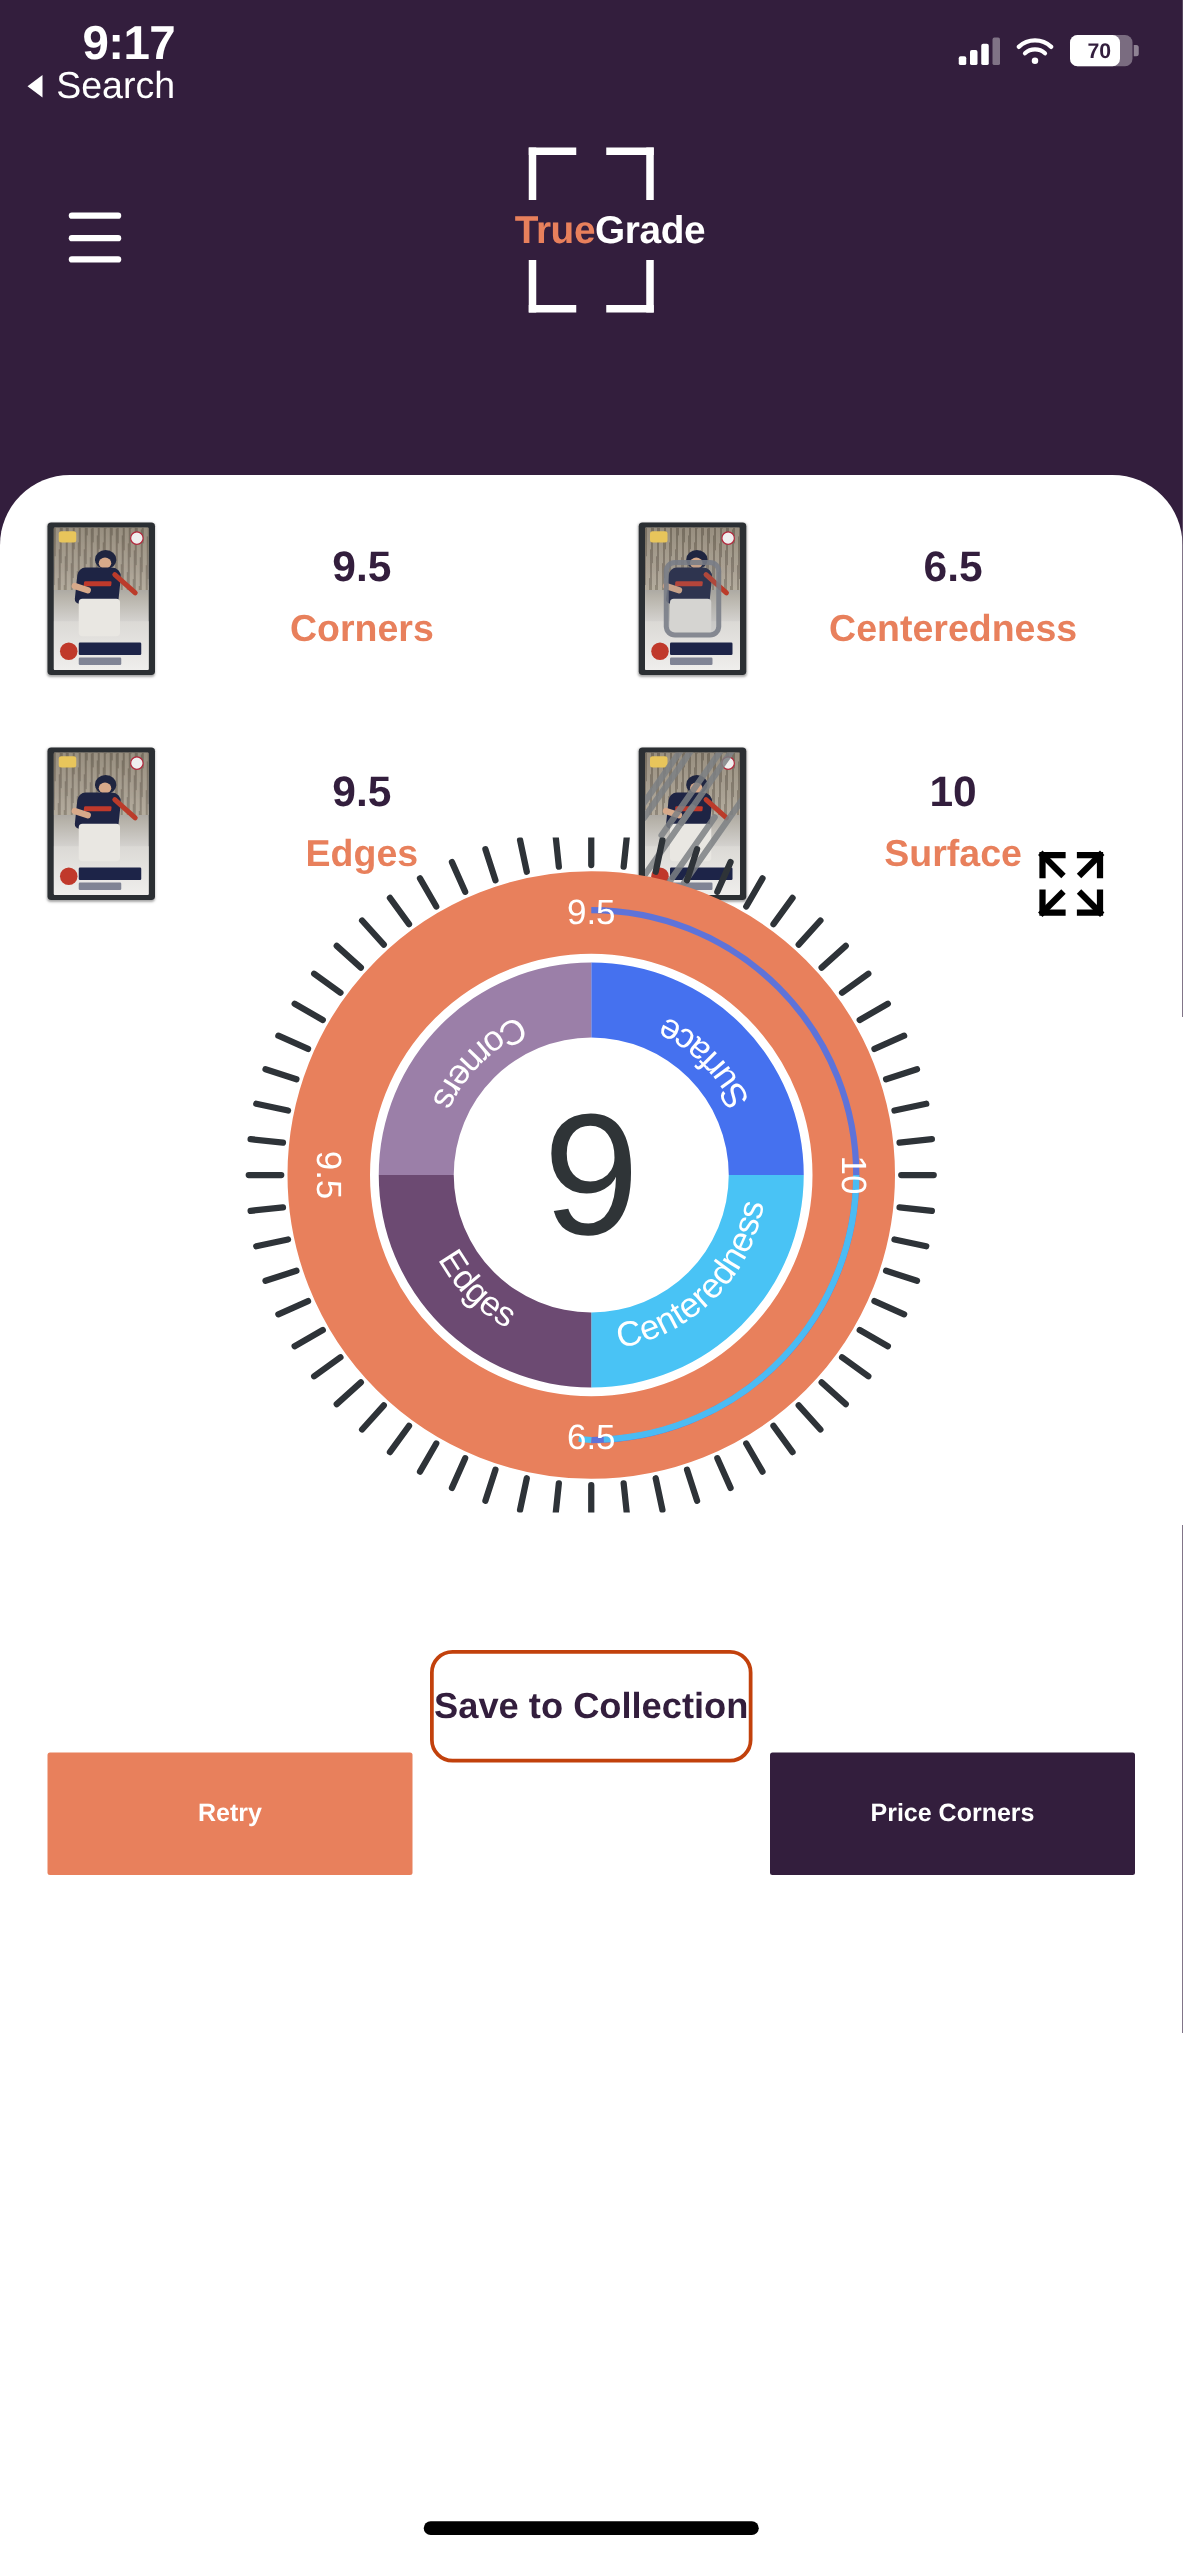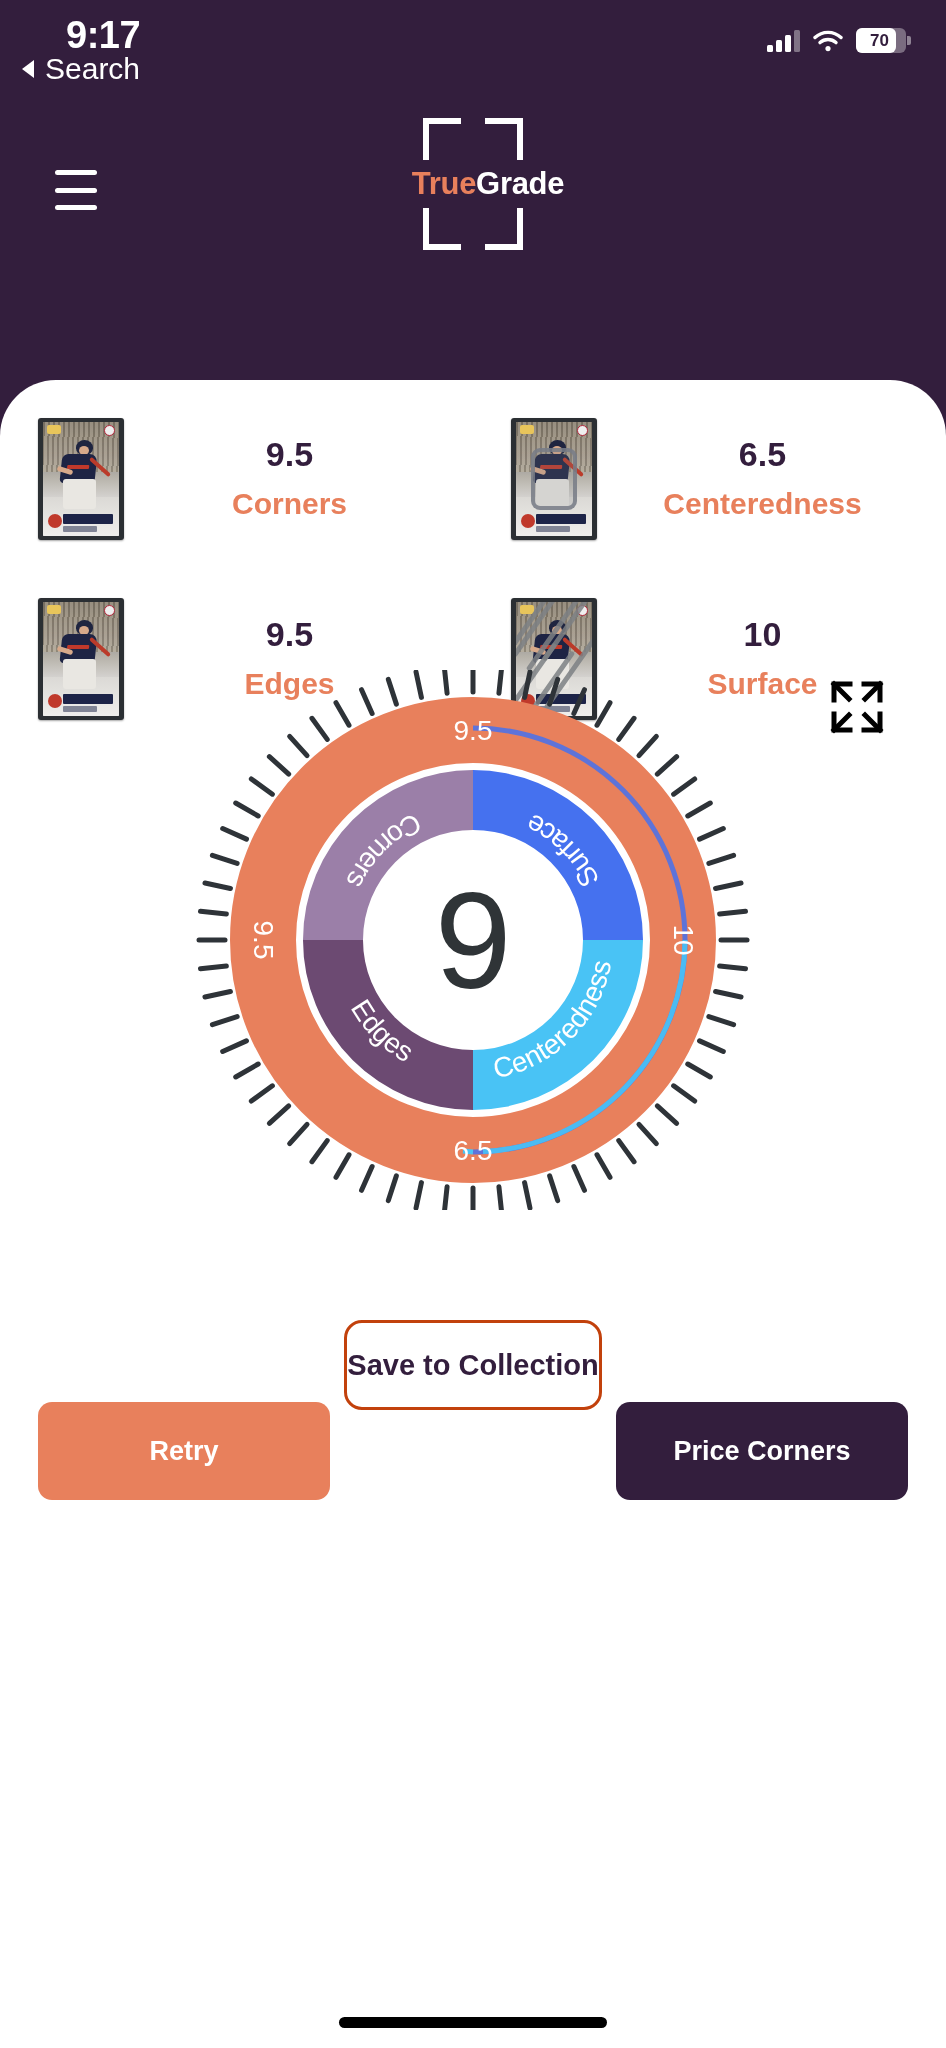--- a/index.html
+++ b/index.html
@@ -215,23 +215,23 @@
     width: 258px; height: 90px; border-radius: 18px;
     border: 3px solid #c2410c; background: #ffffff;
     color: #331E3D; font-size: 29px; font-weight: 700;
     display: flex; align-items: center; justify-content: center; margin-top: 28px;
   }
   .btn-row {
     position: absolute; left: 38px; right: 38px; top: 1022px;
     display: flex; justify-content: space-between;
   }
   .btn-retry, .btn-price {
-    width: 292px; height: 98px; border-radius: 14px;
+    width: 292px; height: 98px; border-radius: 2px;
     display: flex; align-items: center; justify-content: center;
-    font-size: 27px; font-weight: 700; color: #ffffff;
+    font-size: 20px; font-weight: 700; color: #ffffff;
   }
   .btn-retry { background: #E8805C; }
   .btn-price { background: #331E3D; }
 
   
   .home-ind {
     position: absolute; left: 50%; transform: translateX(-50%); bottom: 22px;
     width: 268px; height: 11px; border-radius: 6px; background: #000000;
   }
 </style>

